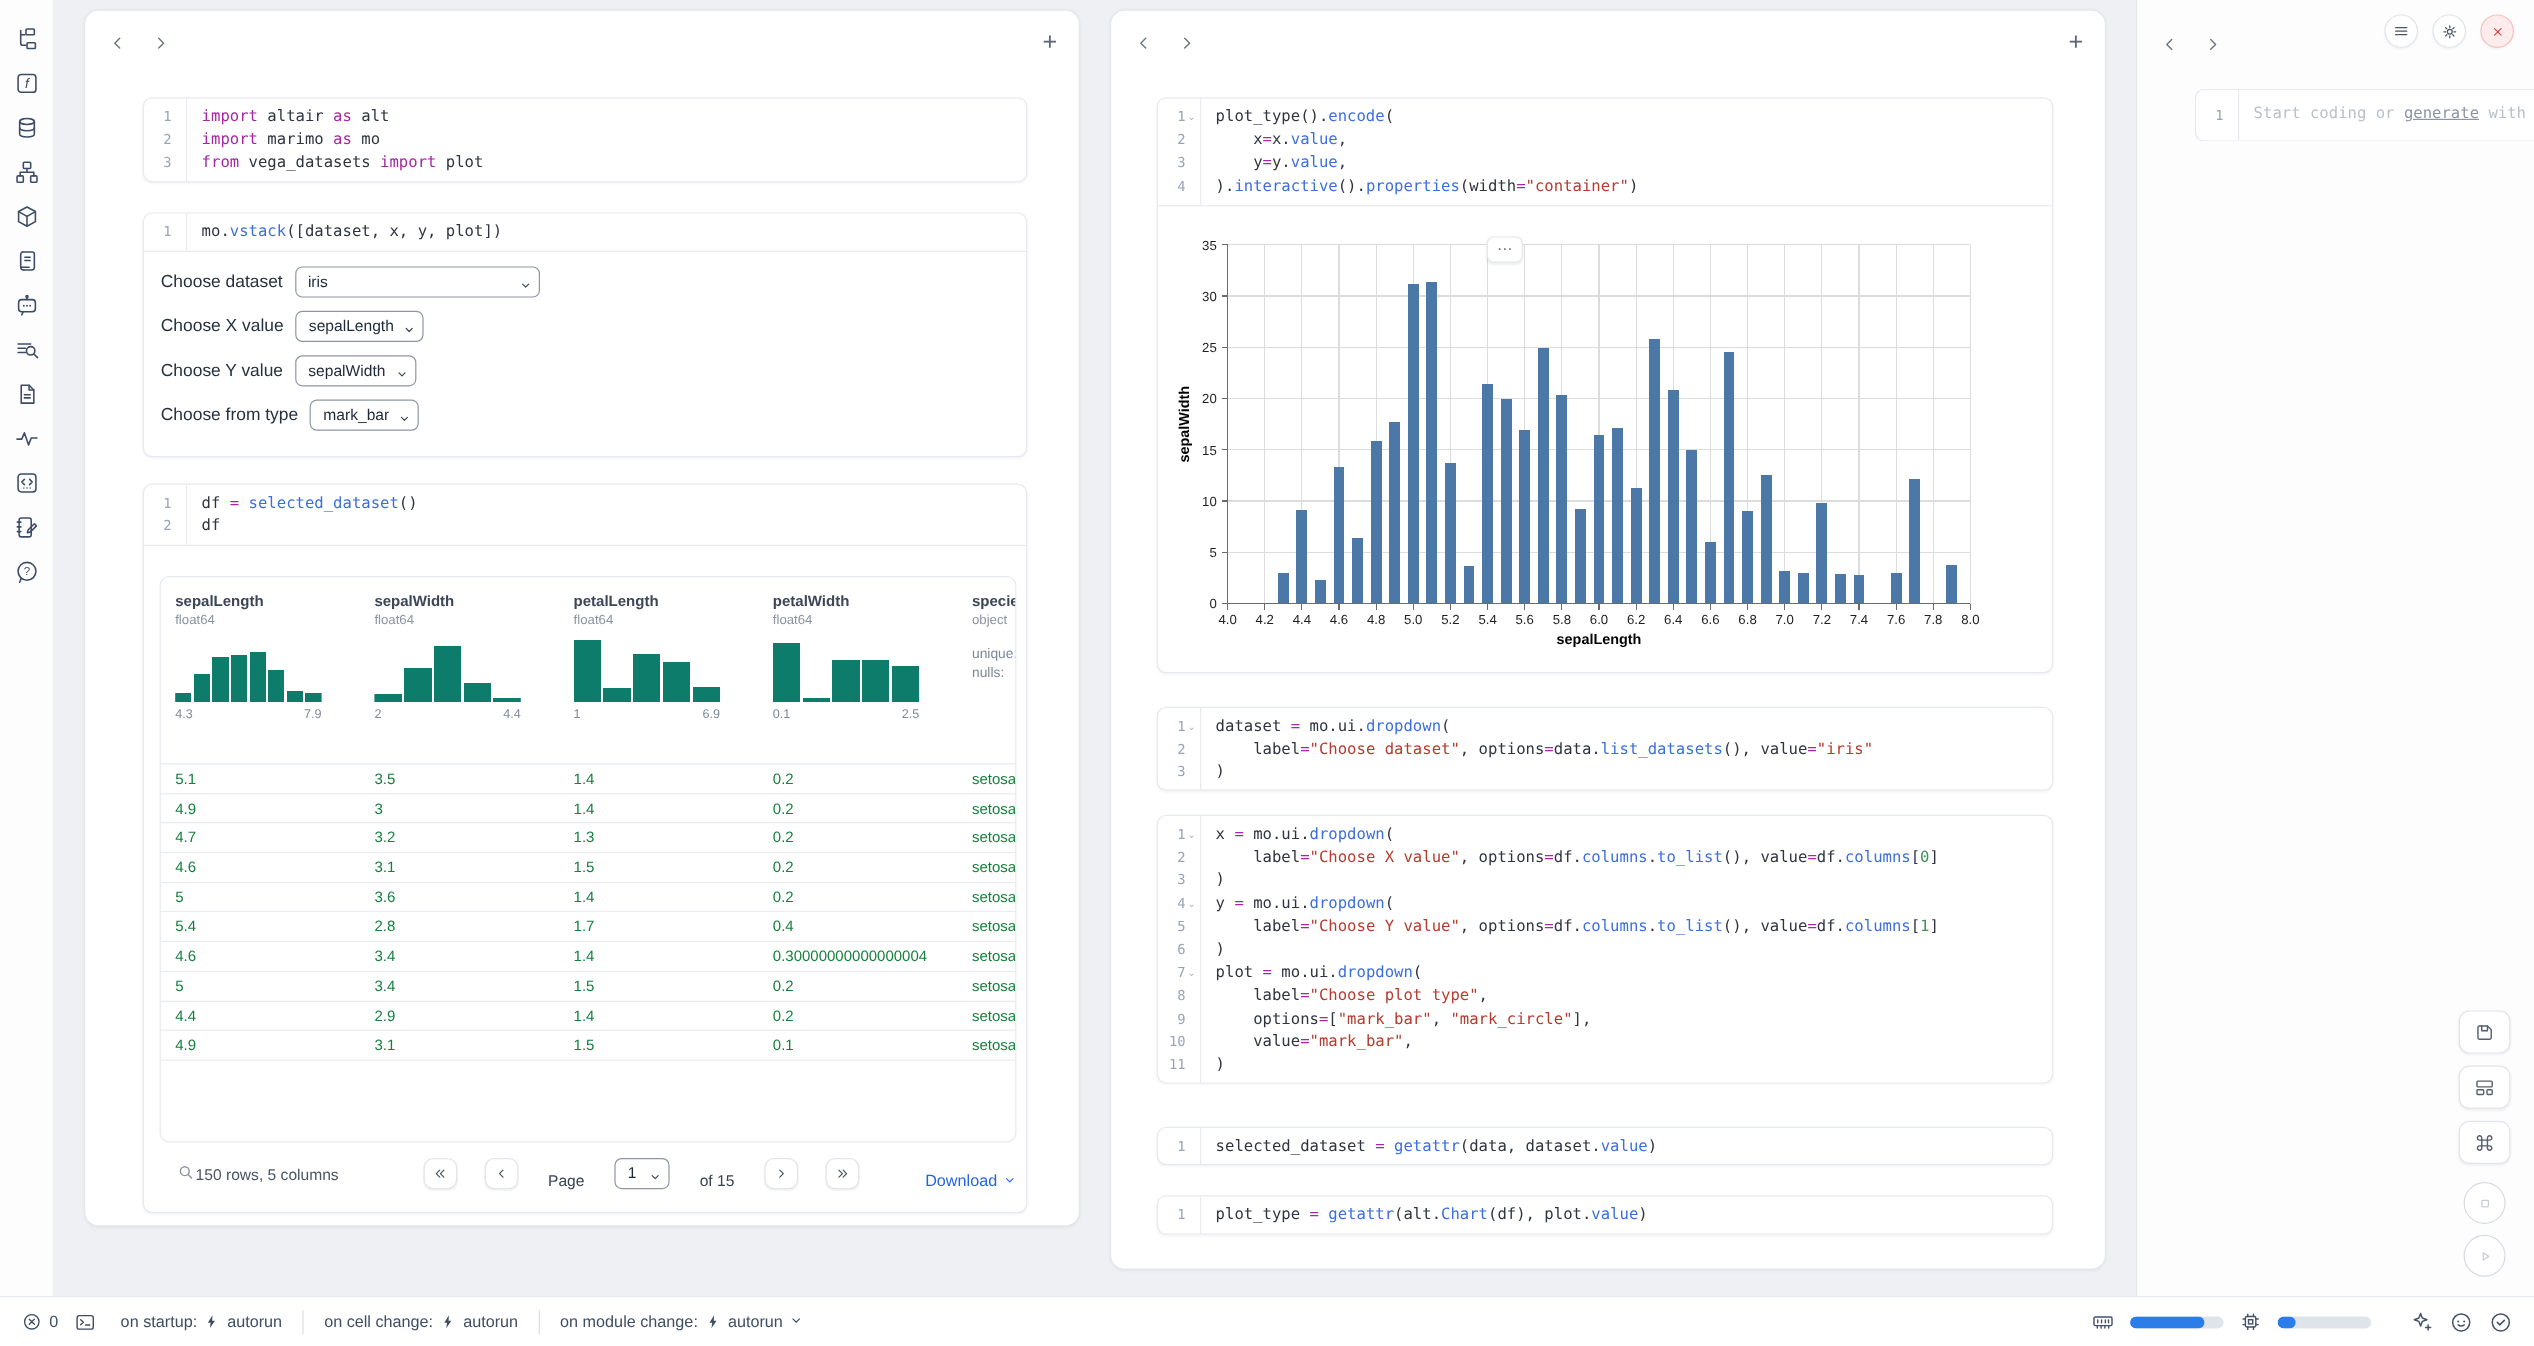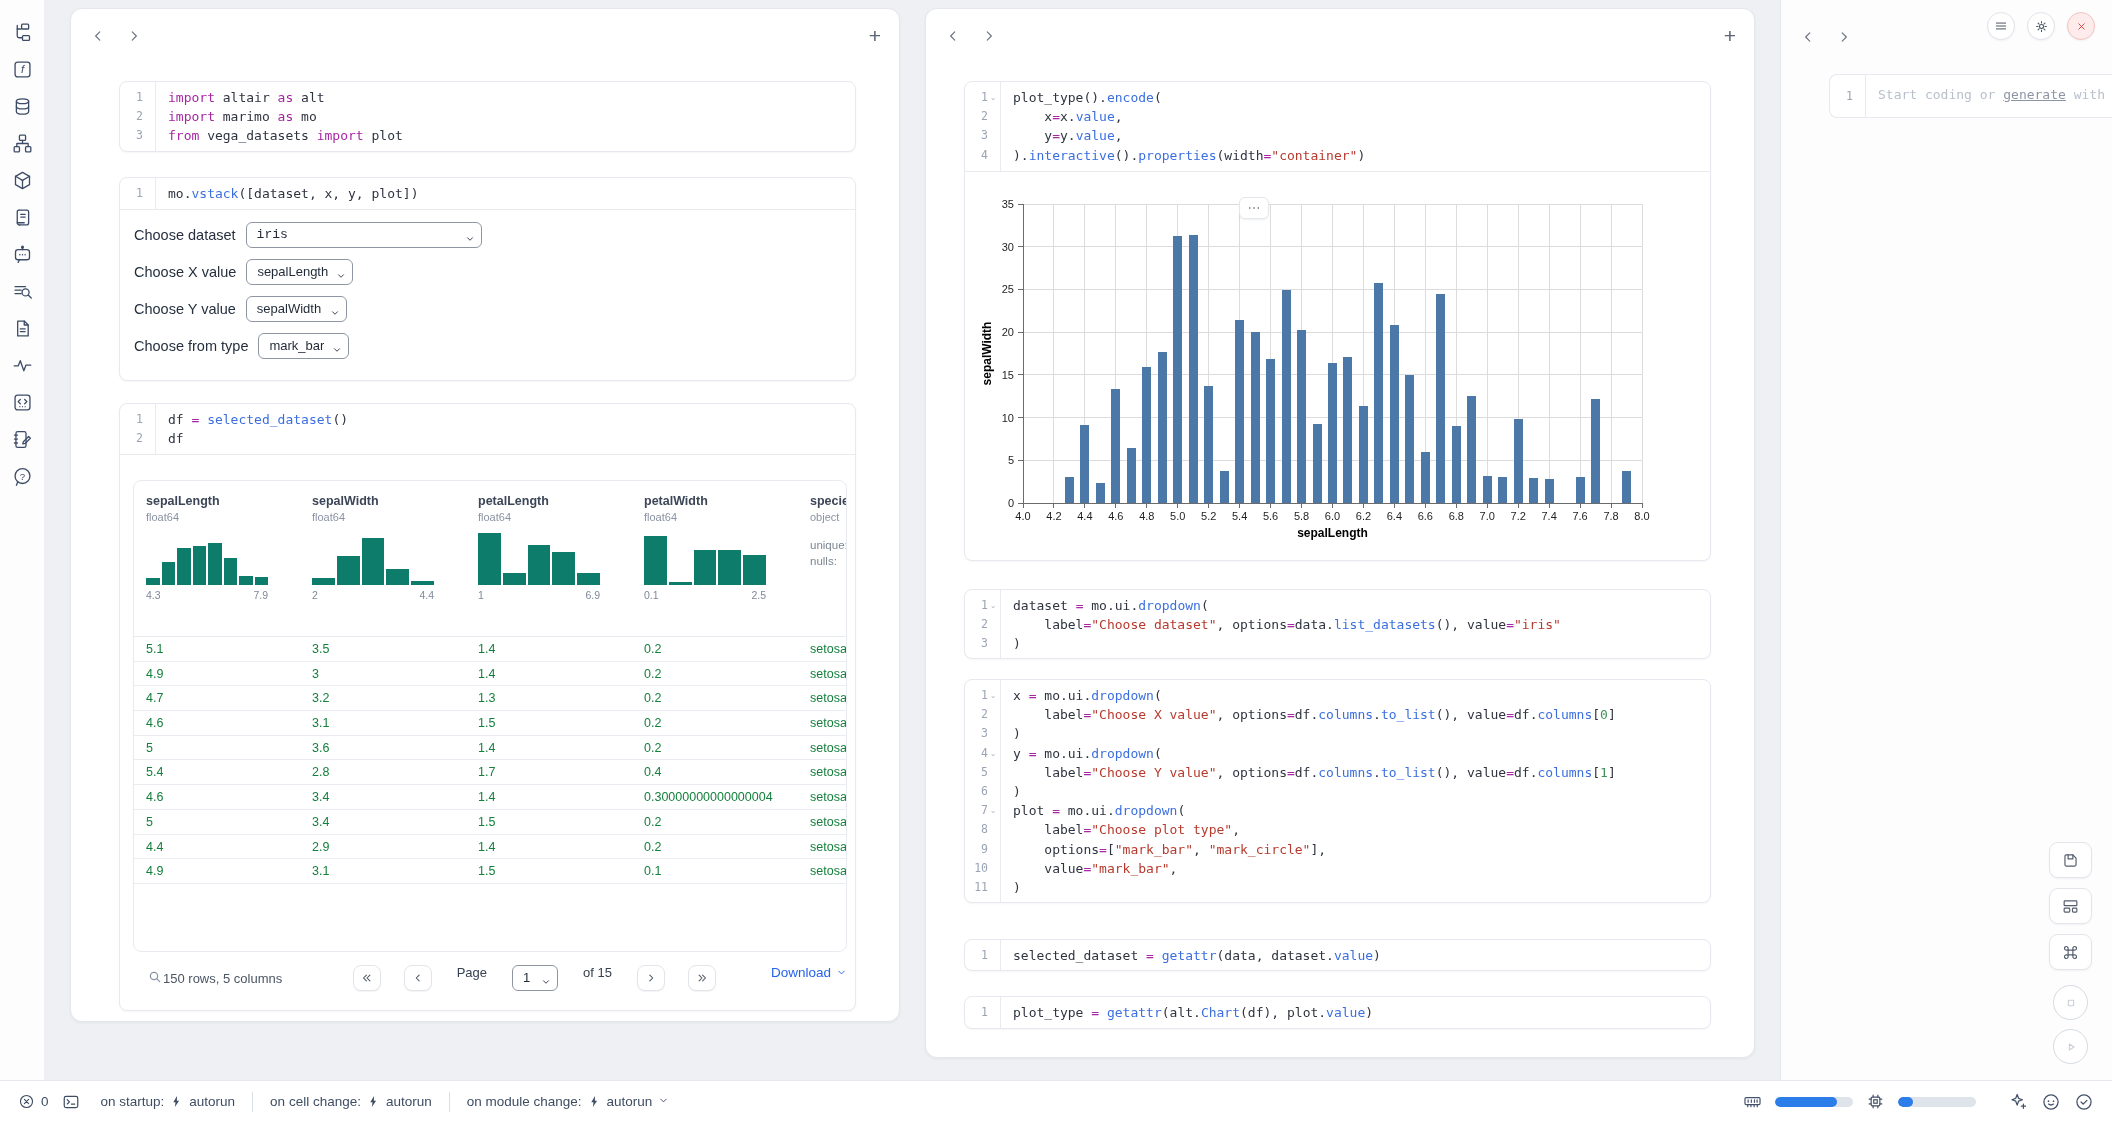--- a/index.html
+++ b/index.html
@@ -45,39 +45,39 @@
   
   #form-rows { padding:12px 14px 6px; }
   .form-row { display:flex; align-items:center; gap:10px; margin-bottom:11px; height:26px; }
   .form-label { font-size:14.5px; color:#26303e; }
   .mselect { position:relative; display:inline-flex; }
   .mselect select { appearance:none; -webkit-appearance:none; border:1px solid #8f96a3; border-radius:6px;
         background:#fff; font-family:"Liberation Sans",sans-serif; font-size:13px; color:#1f2937;
         padding:3px 24px 4px 10px; height:26px; cursor:pointer; }
   .mselect .sel-chev { position:absolute; right:7px; top:8px; pointer-events:none; }
   .sel-chev svg { stroke:#3b4656; fill:none; stroke-width:2.4; stroke-linecap:round; stroke-linejoin:round; }
-  .w-lg select { width:236px;font-family:Liberation Mono, monospace; }
+  .w-lg select { width:204px; }
 
   
   #table-card { position:absolute; left:13px; top:76px; width:714px; height:472px;
                 border:1px solid #e7eaef; border-radius:8px; overflow:hidden; background:#fff; }
   #table-header { display:grid; grid-template-columns:repeat(5,166px); padding:13px 0 10px;
                   border-bottom:1px solid #e7eaef; height:156px; }
   .th-col { padding-left:12px; cursor:pointer; }
   .th-name { font-size:12.5px; font-weight:bold; color:#3c4657; }
   .th-dtype { font-size:11px; color:#8a93a3; margin-top:3px; }
   .th-hist { margin-top:10px; display:block; }
   .th-range { width:122px; display:flex; justify-content:space-between; font-size:10.5px; color:#7f8999; margin-top:4px; }
   .th-stats { margin-top:14px; font-size:11.5px; color:#7c8795; line-height:16px; white-space:nowrap; }
   .trow { display:grid; grid-template-columns:repeat(5,166px); height:24.7px; border-bottom:1px solid #e9ecf1; }
   .tcell { padding-left:12px; font-size:12.5px; color:#15803d; line-height:24px; white-space:nowrap; overflow:hidden; }
   #table-footer { position:absolute; left:13px; top:552px; width:714px; height:44px;
                   display:flex; align-items:center; }
   .tf-left { display:flex; align-items:center; margin-left:14px; font-size:13px; color:#4b5563; }
-  .tf-right { margin-left:auto; display:flex; align-items:flex-start; gap:23px; }
+  .tf-right { margin-left:auto; display:flex; align-items:flex-end; gap:23px; }
   .pg-btn { width:28px; height:26px; border:1px solid #e2e5ea; border-radius:8px; background:#fff;
             display:flex; align-items:center; justify-content:center; cursor:pointer;
             box-shadow:0 1px 1px rgba(20,28,45,.05); }
   .pg-btn svg { stroke:#4b5563; fill:none; stroke-width:1.8; stroke-linecap:round; stroke-linejoin:round; }
   .pg-label { font-size:13px; color:#374151; margin:0 2px; }
   .pg-select select { width:46px; }
   .download { display:flex; align-items:center; gap:5px; color:#2563eb; font-size:13.5px; margin-left:32px; cursor:pointer; }
   .download svg { stroke:#2563eb; fill:none; stroke-width:2; stroke-linecap:round; stroke-linejoin:round; }
 
   

